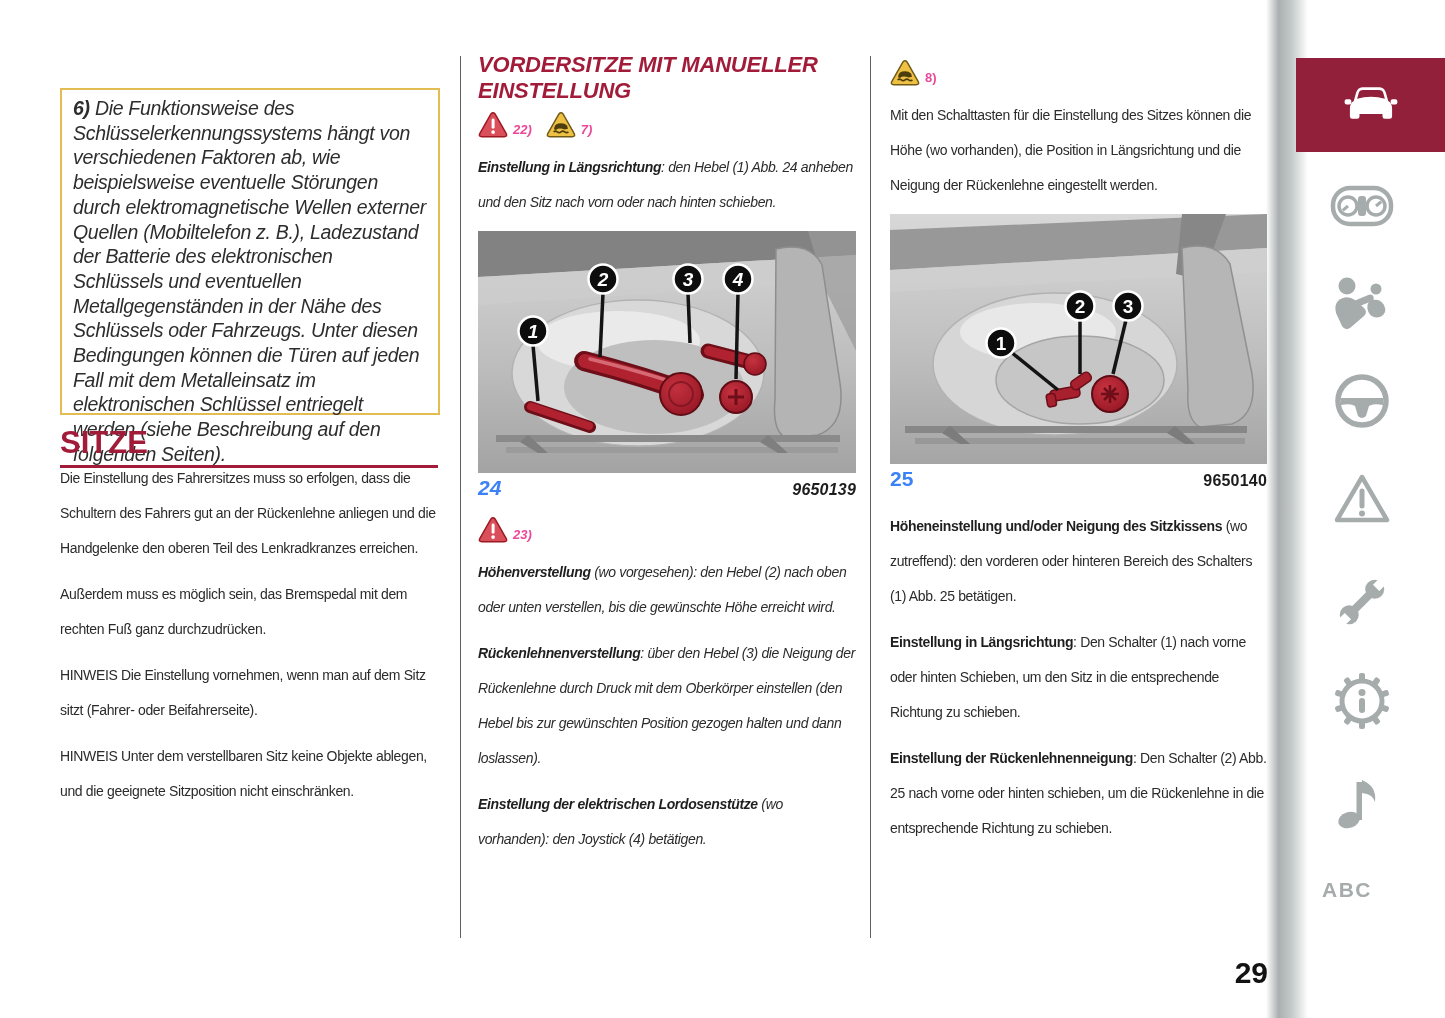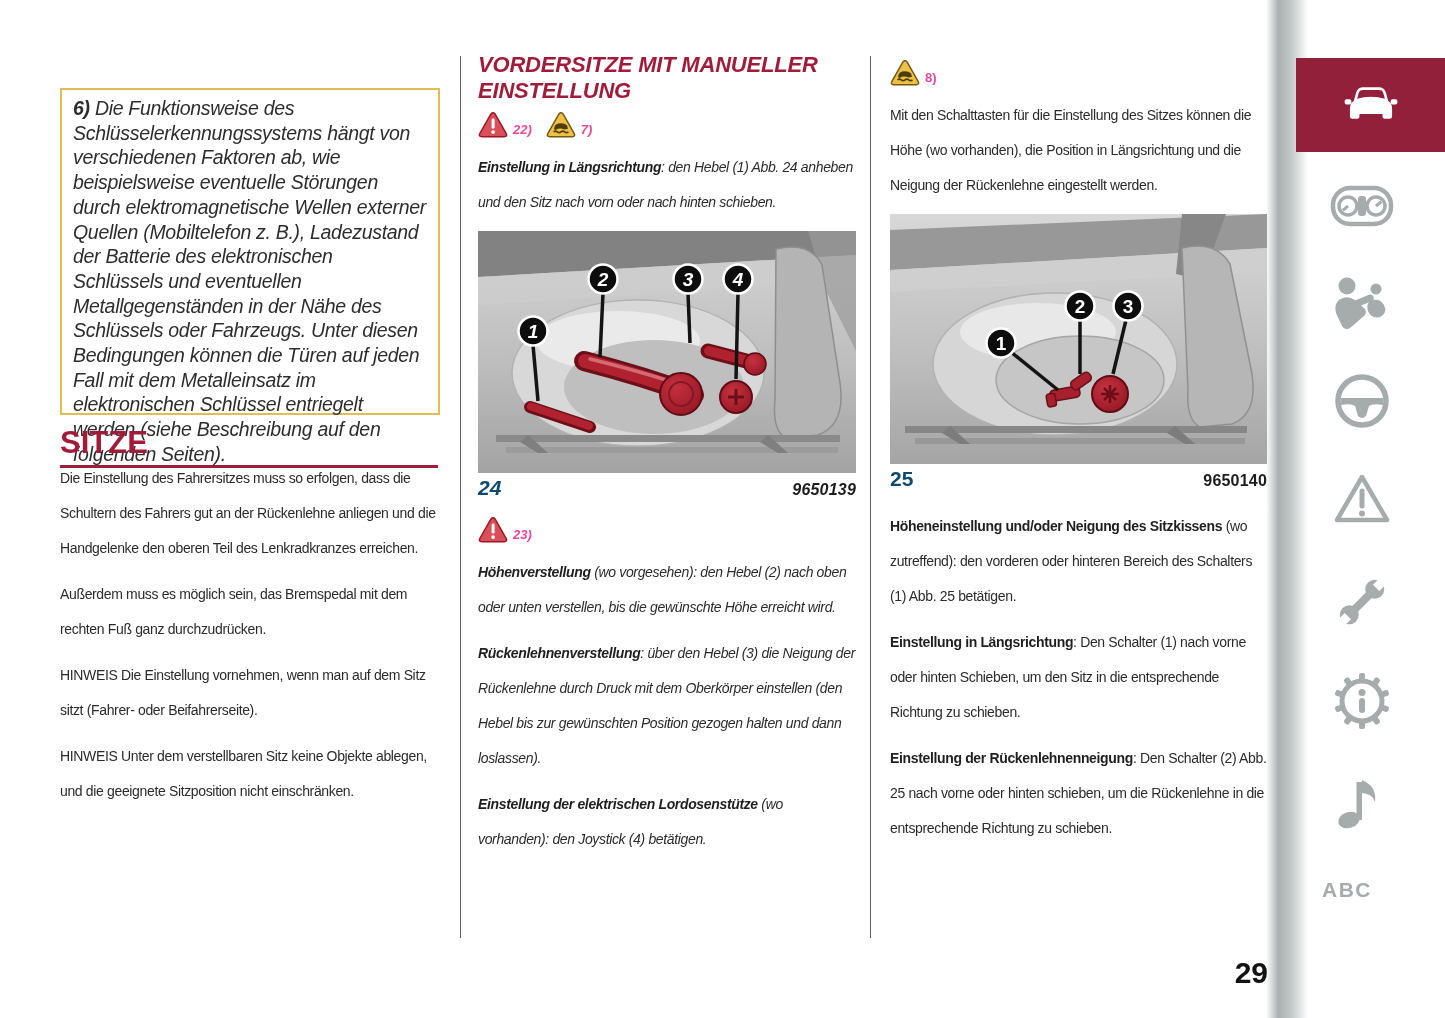--- a/index.html
+++ b/index.html
@@ -28,21 +28,21 @@
   
   .article{position:absolute;top:52px;width:378px;}
   .article h2{
     margin:0;font-size:22px;line-height:26px;font-weight:700;color:#a21c3a;letter-spacing:-0.2px;
   }
   .warn-row{display:flex;align-items:center;margin-top:7px;height:30px;}
   .warn-row .wlabel{font-size:13px;font-weight:700;color:#ec4899;margin:6px 14px 0 5px;}
   .figure{position:relative;margin-top:9px;width:100%;}
   .figure svg{display:block;}
   .fig-caption{display:flex;justify-content:space-between;align-items:baseline;margin-top:3px;}
-  .fig-num{font-size:21px;font-weight:700;color:#0c4a6e;}
+  .fig-num{font-size:21px;font-weight:700;color:#3b82f6;}
   .fig-code{font-size:16px;font-weight:700;color:#1c1c1c;letter-spacing:0.2px;}
   .callout-text{font-family:"Liberation Sans",sans-serif;font-weight:700;font-size:19px;fill:#ffffff;}
   
   .page-number{position:absolute;left:1188px;top:956px;width:80px;text-align:right;
     font-size:30px;font-weight:700;color:#121212;}
   
   .edge-strip{position:absolute;left:1266px;top:0;width:42px;height:1018px;
     background:linear-gradient(90deg,rgba(170,176,176,0) 0%,#aab0b0 30%,#c3c8c8 60%,#ffffff 100%);}
   
   .sidebar{position:absolute;left:1300px;top:0;width:145px;height:1018px;background:transparent;}

